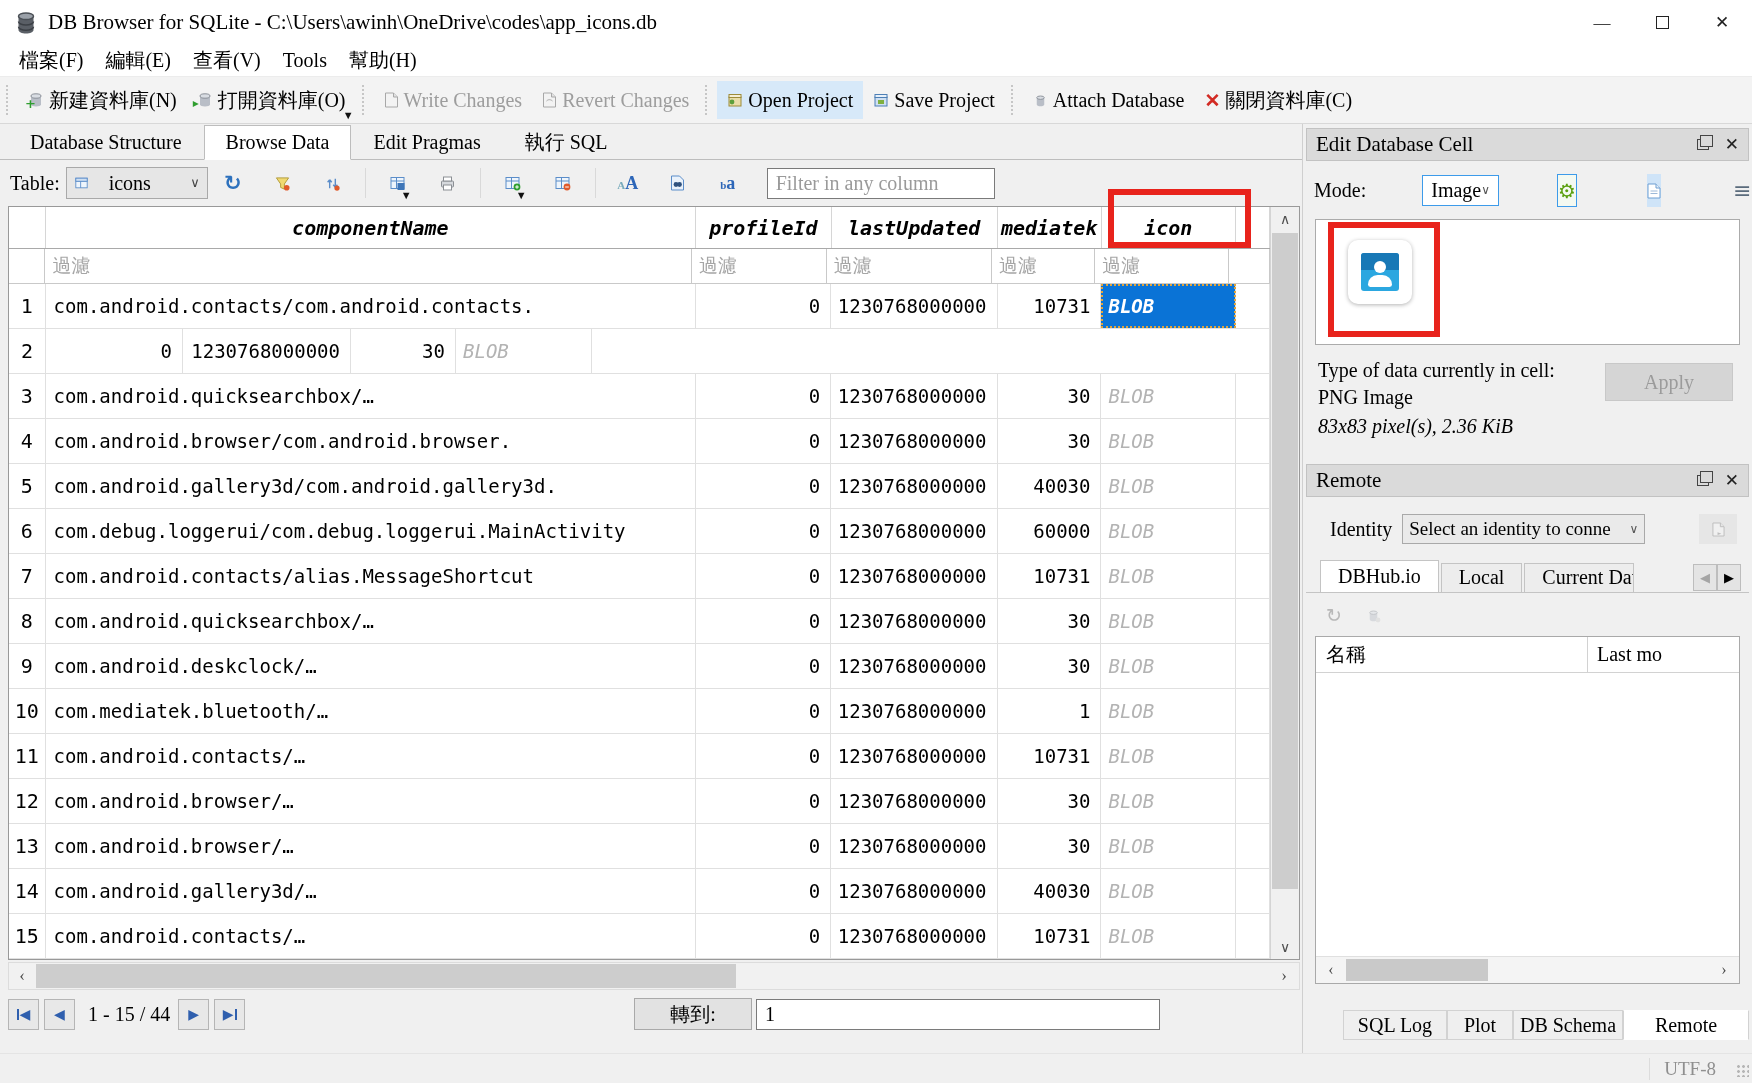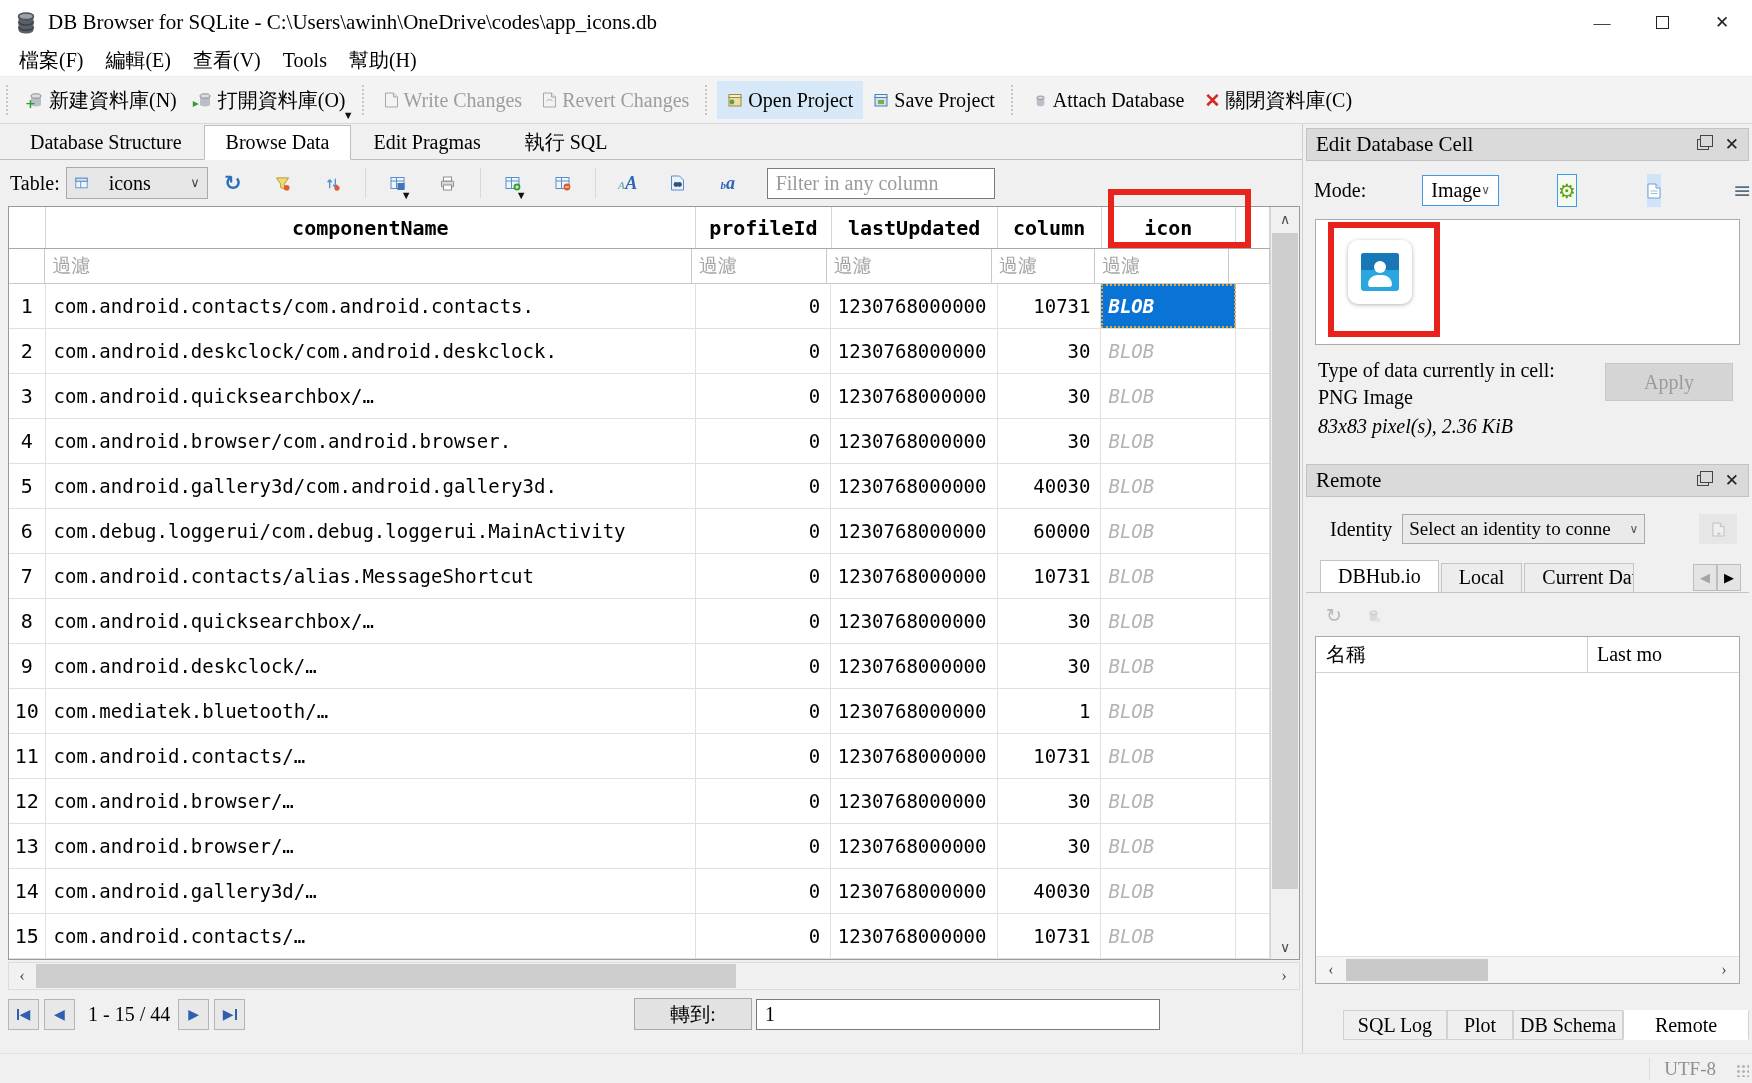--- a/index.html
+++ b/index.html
@@ -41,28 +41,28 @@
   
   .btoolbar { height:46px; display:flex; align-items:center; padding-left:10px; }
   .tlabel { font-size:20px; margin-right:6px; }
   .table-select { width:142px; height:32px; background:#e6e6e6; border:1px solid #a9a9a9; display:flex; align-items:center; padding:0 7px; gap:20px; font-size:20px; }
   .table-select .car { margin-left:auto; font-size:13px; color:#444; }
   .ibtn { width:32px; height:32px; display:flex; align-items:center; justify-content:center; position:relative; margin:0 9px; }
   .bsep { width:1px; height:30px; background:#d9d9d9; margin:0 7px; }
   .refresh-g { color:#2d71bd; font-size:21px; font-weight:bold; font-family:"DejaVu Sans",sans-serif; }
   .filter-input { width:228px; height:31px; border:1px solid #7a7a7a; font-size:20px; padding:0 8px; font-family:"Liberation Serif",serif; background:#fff; margin-left:14px; }
   .filter-input::placeholder { color:#9a9a9a; }
-  .aic { color:#2d66b8; font-weight:bold; font-style:italic; font-size:18px; }
+  .aic { color:#2d66b8; font-weight:bold; font-size:18px; }
   .aic small { font-size:11px; color:#7ab; }
 
   
   .gridwrap { position:relative; margin-left:8px; width:1292px; background:#fff; border:1px solid #999; }
   .gridinner { margin-right:29px; }
   .w-g{width:37px;} .w-n{width:658px;} .w-p{width:137px;} .w-l{width:168px;} .w-v{width:105px;} .w-i{width:136px;} .w-x{flex:1;margin-left:33px;}
-  .ghead { display:flex; height:42px; border-bottom:1px solid #a9a9a9; font-family:"DejaVu Sans Mono",monospace; font-weight:bold; font-size:20px; }
+  .ghead { display:flex; height:42px; border-bottom:1px solid #a9a9a9; font-family:"DejaVu Sans Mono",monospace; font-weight:bold; font-size:20px;font-style:italic; }
   .ghead span { border-right:1px solid #d6d6d6; display:flex; align-items:center; justify-content:center; overflow:hidden; white-space:nowrap; }
   .gfilter { display:flex; height:35px; border-bottom:1px solid #c9c9c9; }
   .gfilter span { border-right:1px solid #c9c9c9; display:flex; align-items:center; padding-left:7px; color:#a6a6a6; font-size:19px; overflow:hidden; white-space:nowrap; }
   .grow { display:flex; height:45px; border-bottom:1px solid #e0e0e0; font-family:"DejaVu Sans Mono",monospace; font-size:19px; }
   .gcell { border-right:1px solid #e0e0e0; height:100%; display:flex; align-items:center; overflow:hidden; white-space:nowrap; }
   .gutter { justify-content:center; font-size:20px; }
   .cname { padding:0 8px; }
   .cnum { justify-content:flex-end; padding:0 10px; }
   .blob { font-style:italic; color:#b3b3b3; padding:0 7px; }
   .blob.sel { background:#0a73d6; color:#fff; font-weight:bold; outline:2px dotted #e0a43c; outline-offset:-2px; }
@@ -368,21 +368,21 @@
       <input class="filter-input" placeholder="Filter in any column" style="">
     </div>
 
     <div class="gridwrap">
       <div class="gridinner">
         <div class="ghead">
           <span class="w-g"></span>
           <span class="w-n">componentName</span>
           <span class="w-p">profileId</span>
           <span class="w-l">lastUpdated</span>
-          <span class="w-v">column</span>
+          <span class="w-v">mediatek</span>
           <span class="w-i">icon</span>
           <span class="w-x">ic</span>
         </div>
         <div class="gfilter">
           <span class="w-g"></span>
           <span class="w-n">過濾</span>
           <span class="w-p">過濾</span>
           <span class="w-l">過濾</span>
           <span class="w-v">過濾</span>
           <span class="w-i">過濾</span>
@@ -393,21 +393,20 @@
               <span class="gcell w-g gutter">1</span>
               <span class="gcell w-n cname">com.android.contacts/com.android.contacts.</span>
               <span class="gcell w-p cnum">0</span>
               <span class="gcell w-l cnum">1230768000000</span>
               <span class="gcell w-v cnum">10731</span>
               <span class="gcell w-i blob sel">BLOB</span>
               <span class="gcell w-x"></span>
             </div>
             <div class="grow">
               <span class="gcell w-g gutter">2</span>
-              <span class="gcell w-n cname">com.android.deskclock/com.android.deskclock.</span>
               <span class="gcell w-p cnum">0</span>
               <span class="gcell w-l cnum">1230768000000</span>
               <span class="gcell w-v cnum">30</span>
               <span class="gcell w-i blob">BLOB</span>
               <span class="gcell w-x"></span>
             </div>
             <div class="grow">
               <span class="gcell w-g gutter">3</span>
               <span class="gcell w-n cname">com.android.quicksearchbox/…</span>
               <span class="gcell w-p cnum">0</span>

